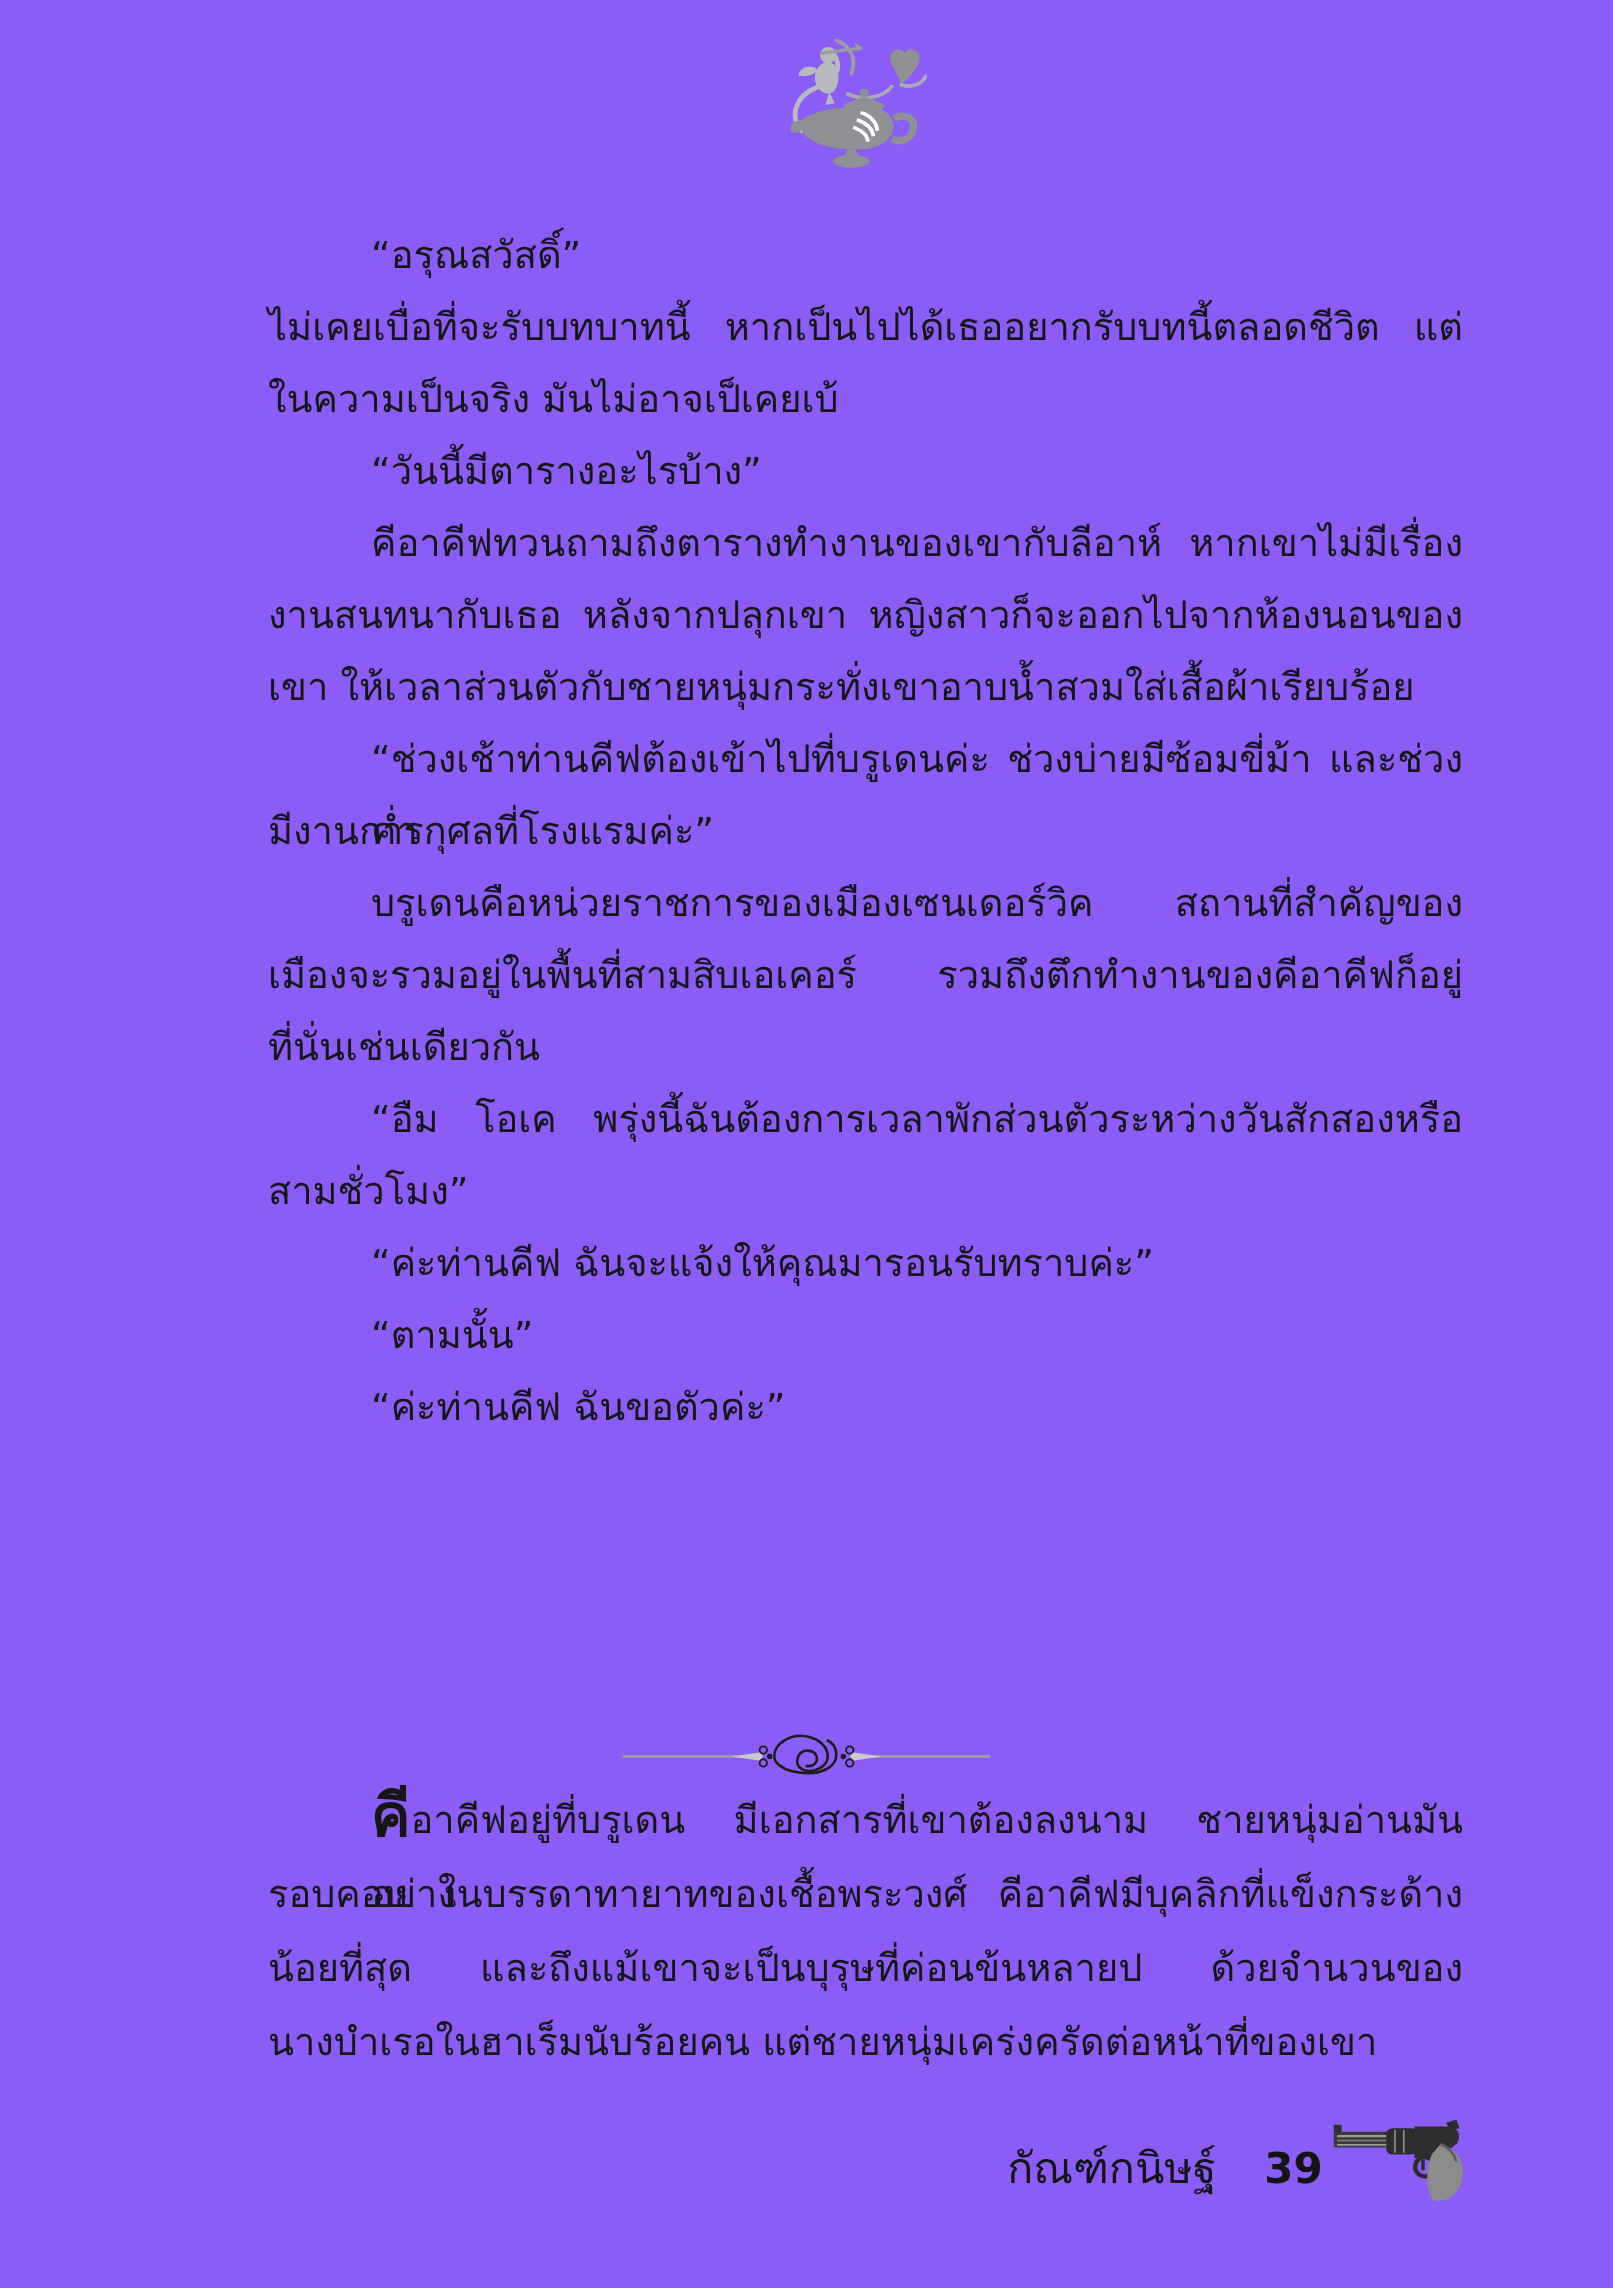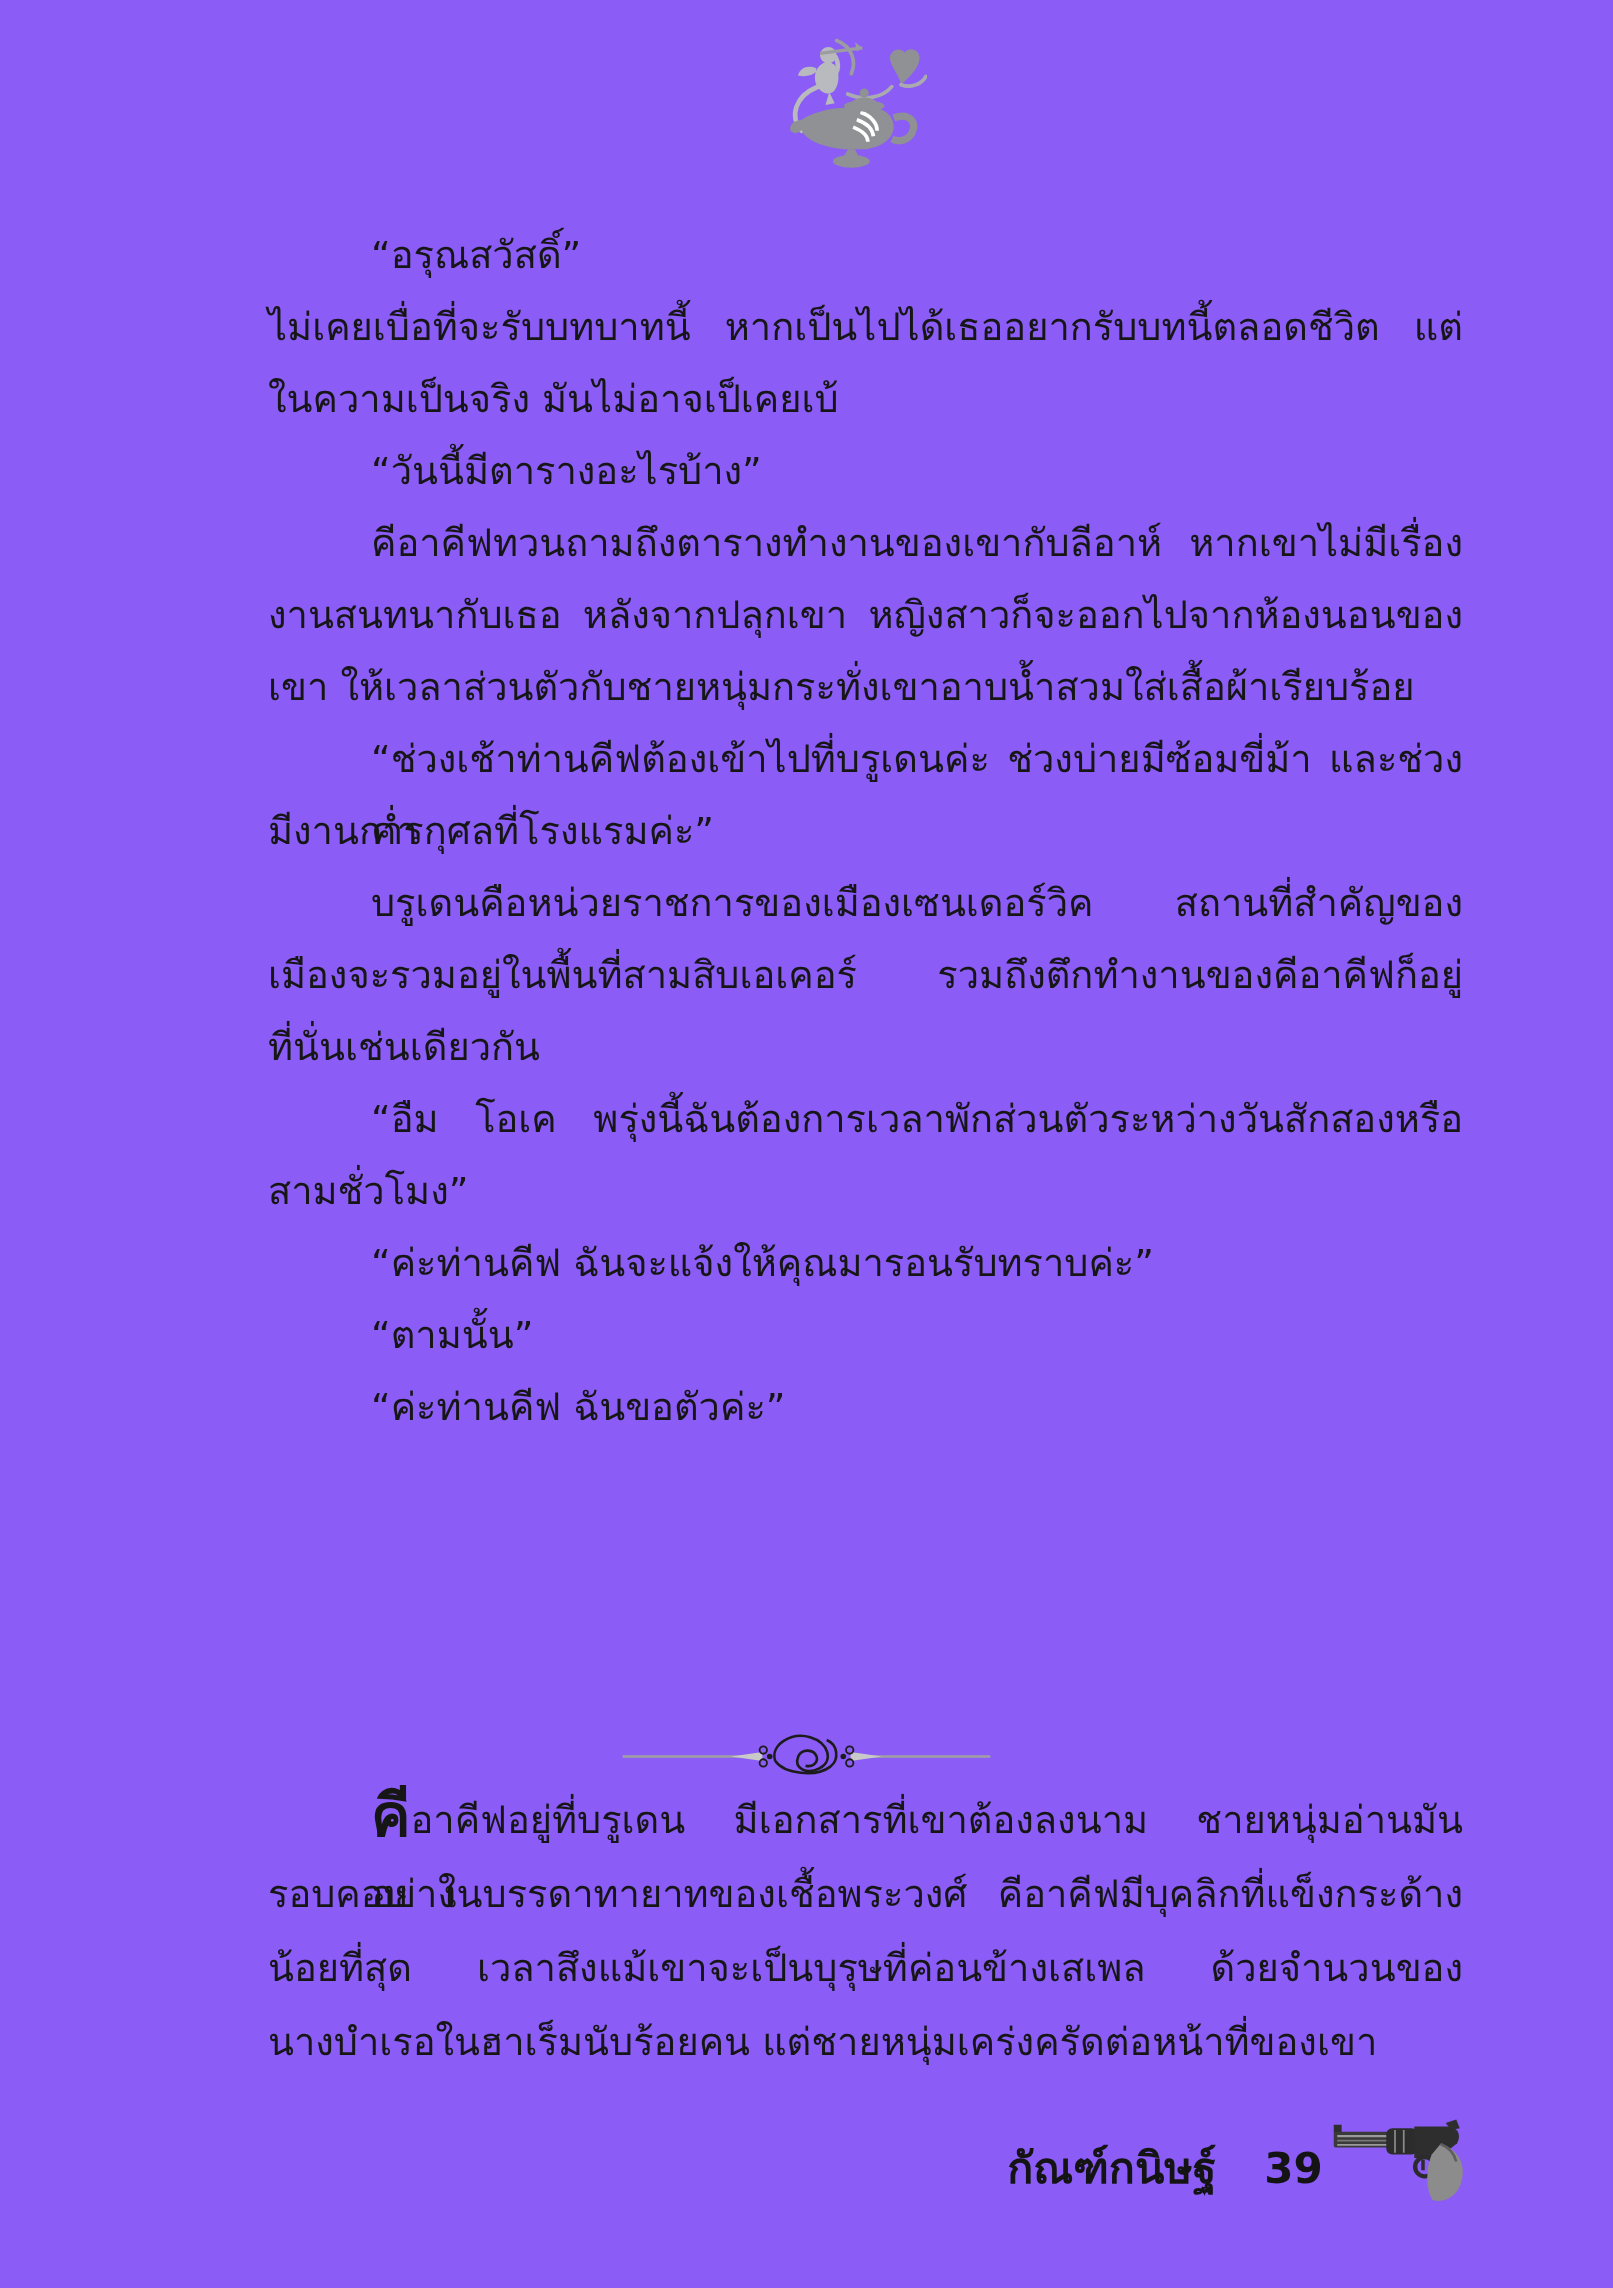--- a/index.html
+++ b/index.html
@@ -63,21 +63,21 @@
   
   .footer {
     position: absolute;
     top: 2130px;
     right: 141px;
     display: flex;
     align-items: center;
   }
   .footer .book-title {
     font-size: 43px;
-    font-weight: bold;
+    font-weight: normal;
     color: #141414;
   }
   .footer .page-number {
     font-size: 42px;
     font-weight: bold;
     color: #141414;
     margin-left: 48px;
   }
   .footer .gun {
     width: 140px;
@@ -187,21 +187,21 @@
 
       <path d="M166,36 C160,18 184,4 204,10 C224,16 230,36 214,44 C200,51 186,44 191,31 C195,22 208,23 211,31 C213,38 206,43 199,41" fill="none" stroke="#1c1c1c" stroke-width="2.8"></path>
       <path d="M166,36 C176,50 210,54 226,42 C236,34 234,18 222,13" fill="none" stroke="#1c1c1c" stroke-width="2.8"></path>
     </svg>
   </div>
 
   <div class="text-block" id="section2">
       <div class="para">
         <div class="line indent full"><span class="dropcap">คี</span>อาคีฟอยู่ที่บรูเดน มีเอกสารที่เขาต้องลงนาม ชายหนุ่มอ่านมันอย่าง</div>
         <div class="line full">รอบคอบ ในบรรดาทายาทของเชื้อพระวงศ์ คีอาคีฟมีบุคลิกที่แข็งกระด้าง</div>
-        <div class="line full">น้อยที่สุด เวลาสึงแม้เขาจะเป็นบุรุษที่ค่อนข้างเสเพล ด้วยจำนวนของ</div>
+        <div class="line full">น้อยที่สุด และถึงแม้เขาจะเป็นบุรุษที่ค่อนข้นหลายป ด้วยจำนวนของ</div>
         <div class="line">นางบำเรอในฮาเร็มนับร้อยคน แต่ชายหนุ่มเคร่งครัดต่อหน้าที่ของเขา</div>
       </div>
     </div>
 
   <div class="footer">
     <span class="book-title">กัณฑ์กนิษฐ์</span>
     <span class="page-number">39</span>
     <span class="gun">
       <svg viewBox="0 0 160 100" width="140" height="89">
 

